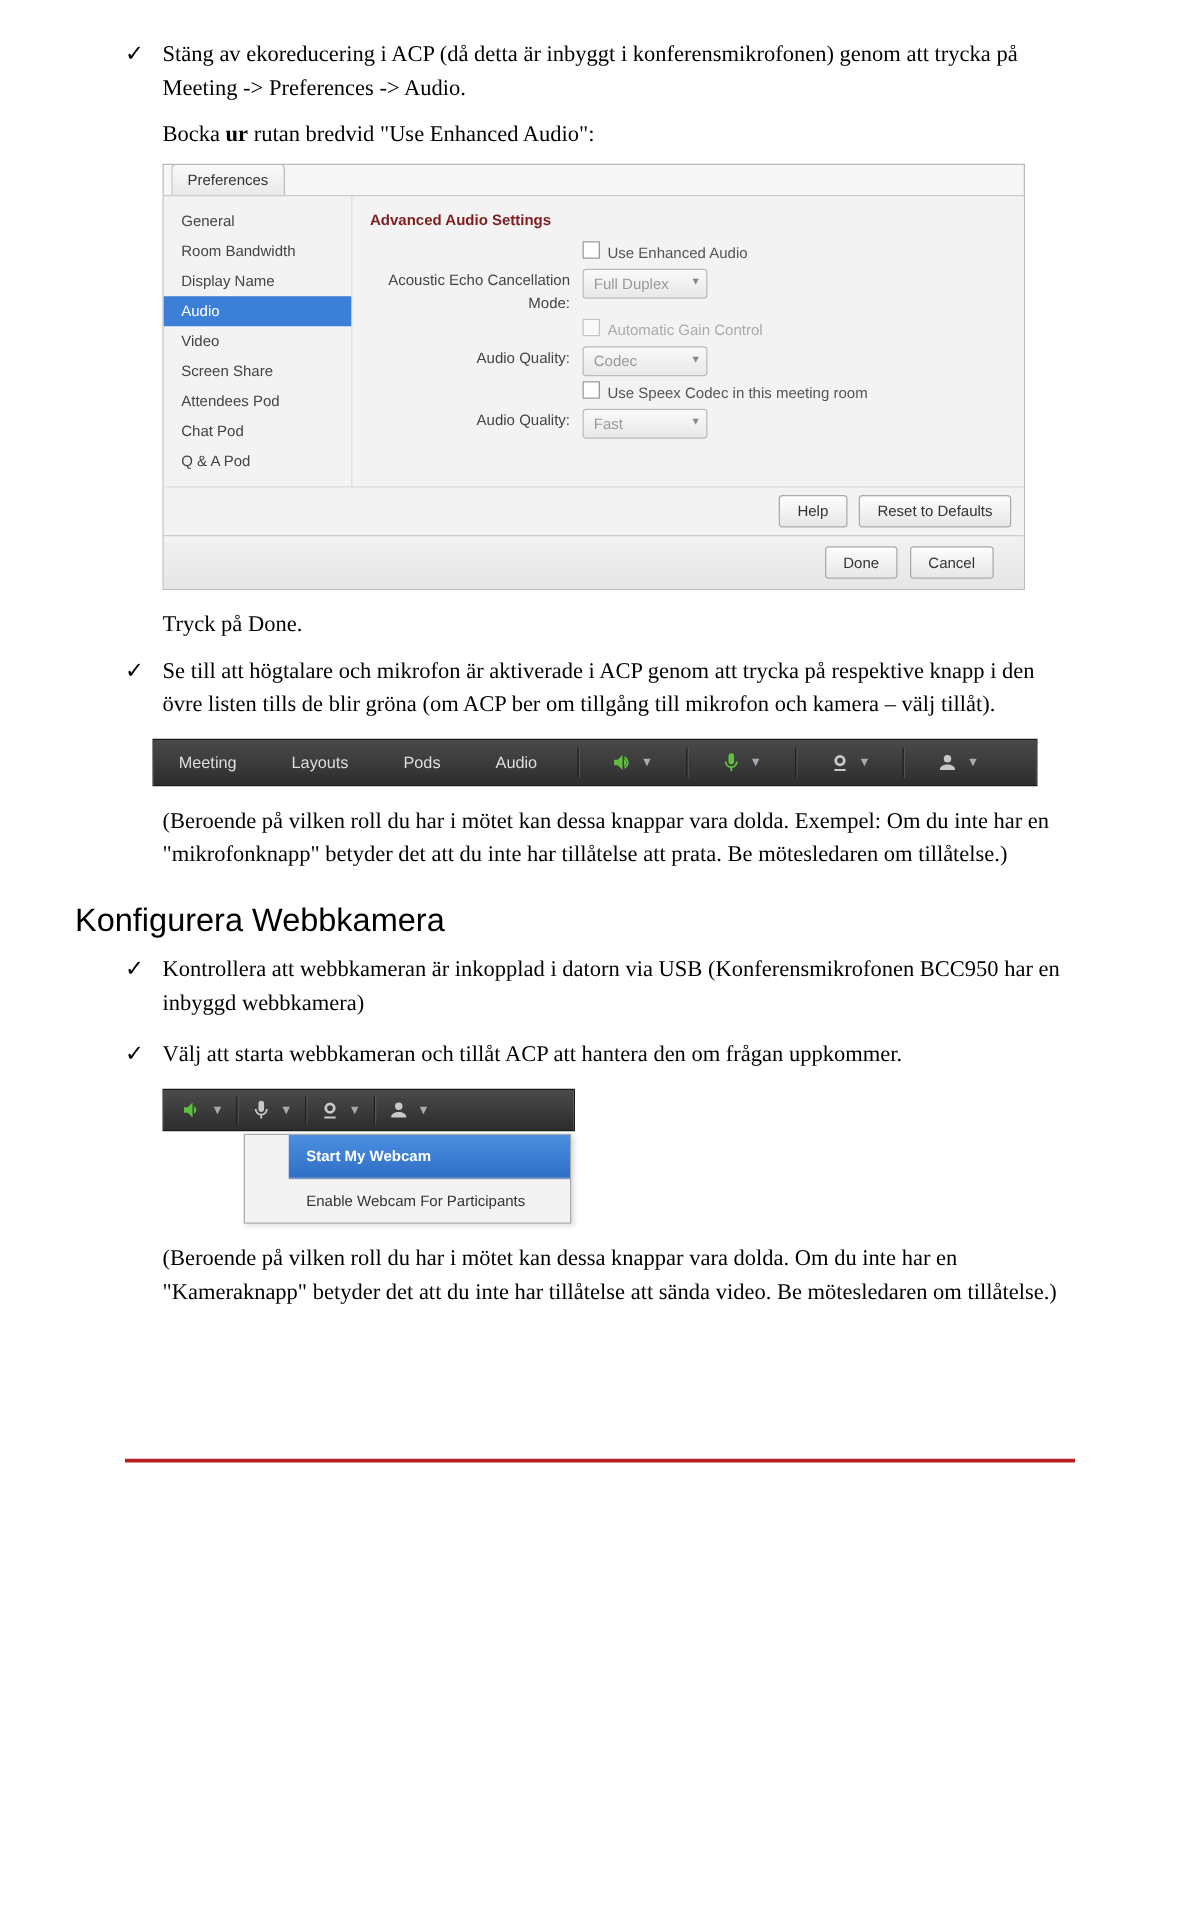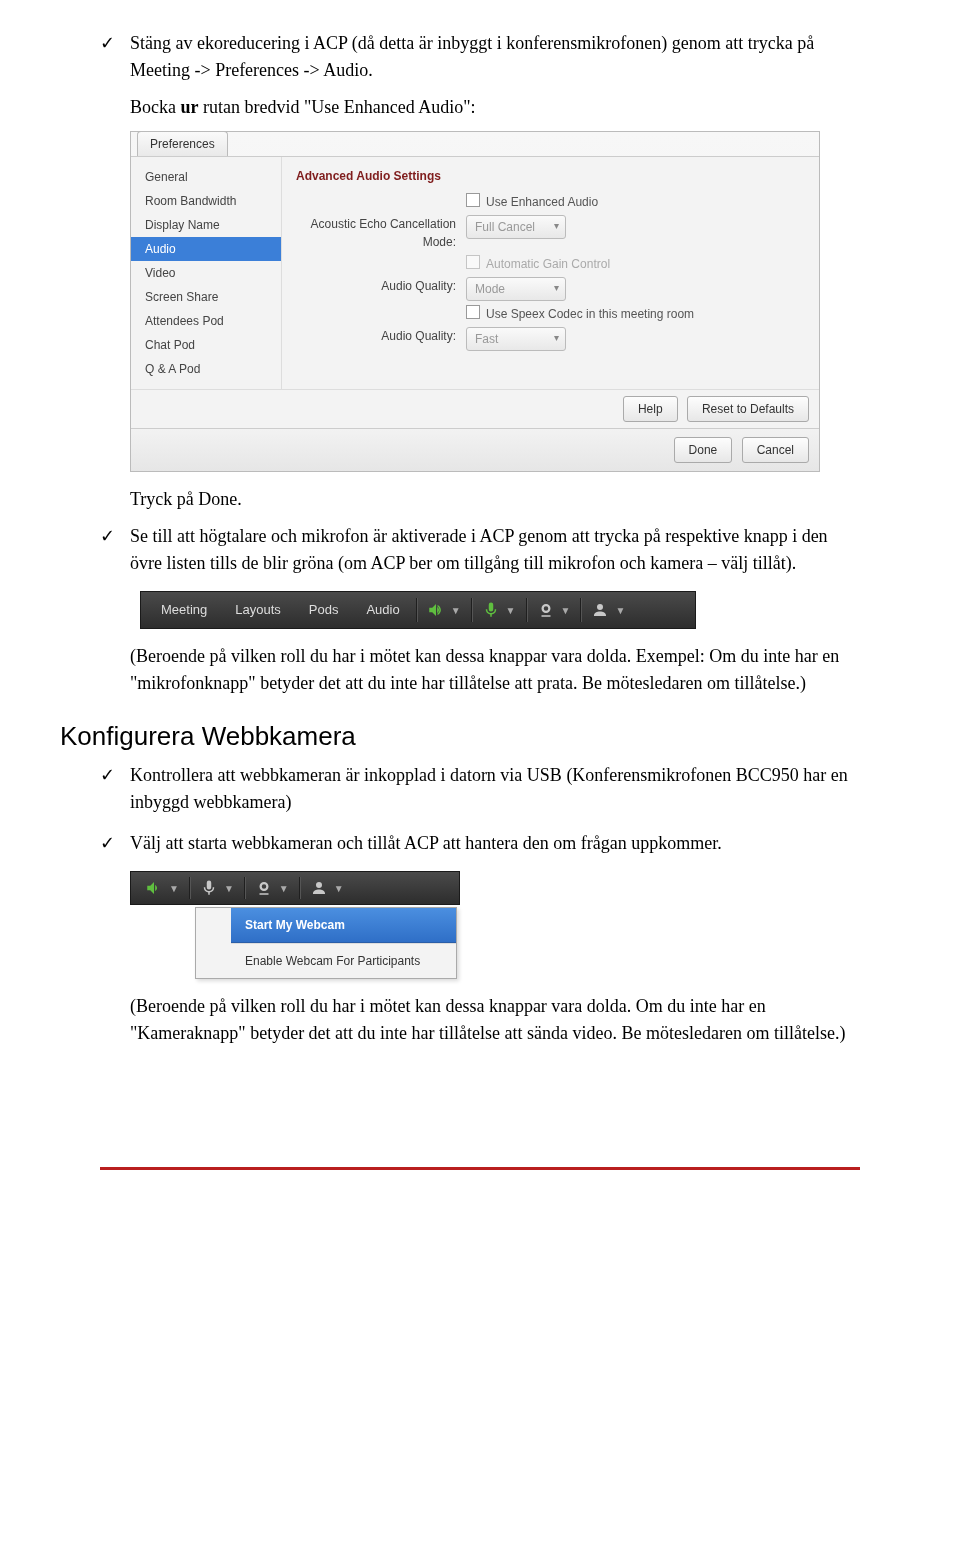--- a/index.html
+++ b/index.html
@@ -111,48 +111,48 @@
     font-size: 10px;
   }
   .prefs-footer1 {
     text-align: right;
     padding: 6px 10px;
     border-top: 1px solid #ddd;
     background: #f3f3f3;
   }
   .prefs-footer2 {
     text-align: right;
-    padding: 8px 10px;
+    padding: 8px 24px;
     border-top: 1px solid #ccc;
     background: linear-gradient(#f2f2f2,#e6e6e6);
   }
   .prefs-btn {
     display: inline-block;
     border: 1px solid #aaa;
     background: linear-gradient(#fdfdfd,#e7e7e7);
     border-radius: 3px;
     padding: 3px 14px;
     margin-left: 6px;
     color: #333;
     font-size: 12px;
   }
   .dark-toolbar {
-    margin: 14px 0 14px 40px;
+    margin: 14px 0 14px 22px;
     background: linear-gradient(#4a4a4a,#2d2d2d);
     border: 1px solid #1a1a1a;
     height: 38px;
     display: flex;
     align-items: center;
     padding: 0 8px;
     font-family: Arial, sans-serif;
     font-size: 13px;
     color: #ddd;
-    width: 556px;
+    width: 708px;
     box-sizing: border-box;
-    gap: 4px;
+    gap: 20px;
   }
   .dark-toolbar .menu-item {
     padding: 0 12px;
     display: flex;
     align-items: center;
     height: 100%;
   }
   .dark-toolbar .divider {
     width: 1px; height: 24px;
     background: #1f1f1f;
@@ -249,30 +249,30 @@
     </div>
     <div class="prefs-main">
       <div class="section-title">Advanced Audio Settings</div>
       <div class="prefs-row">
         <div class="prefs-label-col"></div>
         <span class="prefs-checkbox"></span>
         <span>Use Enhanced Audio</span>
       </div>
       <div class="prefs-row">
         <div class="prefs-label-col">Acoustic Echo Cancellation Mode:</div>
-        <span class="prefs-dd">Full Cancel</span>
+        <span class="prefs-dd">Full Duplex</span>
       </div>
       <div class="prefs-row">
         <div class="prefs-label-col"></div>
         <span class="prefs-checkbox" style="opacity:0.5"></span>
         <span style="color:#aaa">Automatic Gain Control</span>
       </div>
       <div class="prefs-row">
         <div class="prefs-label-col">Audio Quality:</div>
-        <span class="prefs-dd">Mode</span>
+        <span class="prefs-dd">Codec</span>
       </div>
       <div class="prefs-row">
         <div class="prefs-label-col"></div>
         <span class="prefs-checkbox"></span>
         <span>Use Speex Codec in this meeting room</span>
       </div>
       <div class="prefs-row">
         <div class="prefs-label-col">Audio Quality:</div>
         <span class="prefs-dd">Fast</span>
       </div>

